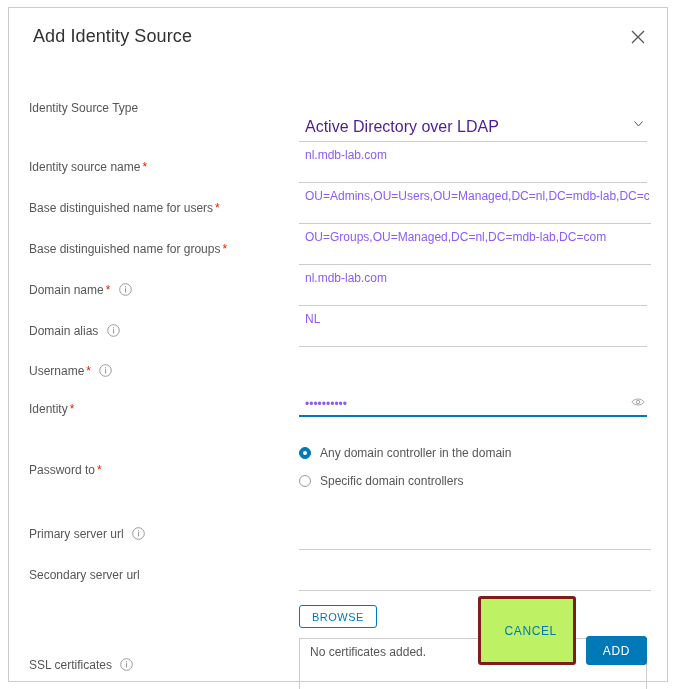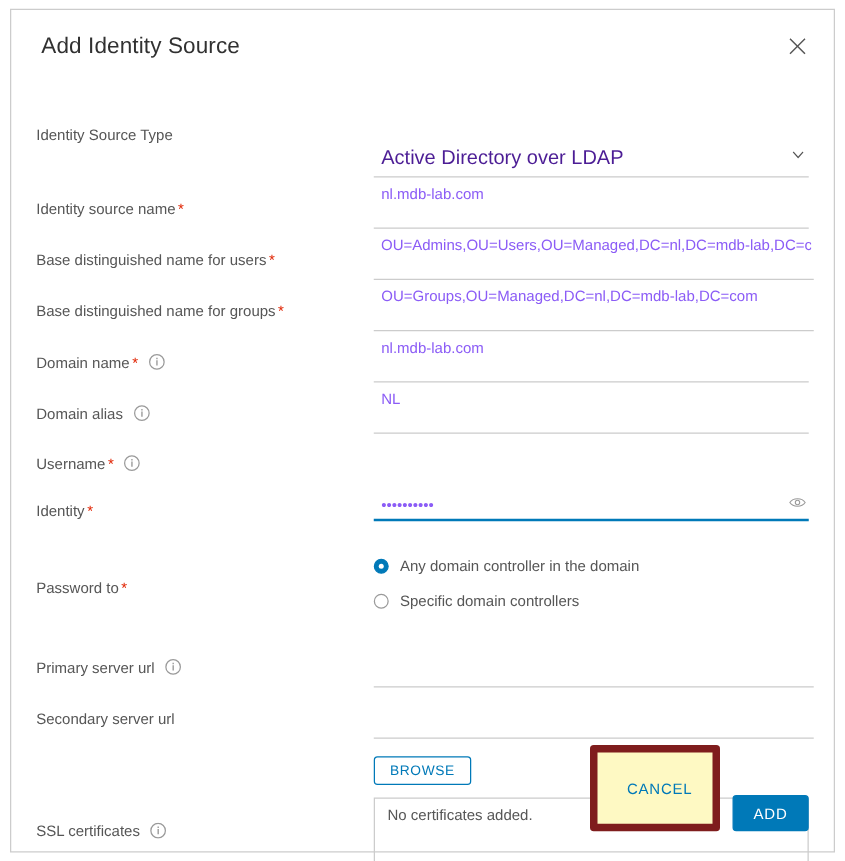--- a/index.html
+++ b/index.html
@@ -207,23 +207,23 @@
   .btn {
     font-size: 12px;
     letter-spacing: 0.6px;
     border-radius: 3px;
     padding: 7px 16px 6px 16px;
     cursor: pointer;
     font-family: "Liberation Sans", sans-serif;
     box-sizing: border-box;
   }
   .btn-secondary {
-    border: 6px solid #7f1d1d;
+    border: 3px solid #7f1d1d;
     color: #0079b8;
-    background: #fef9c3;
+    background: #bef264;
     padding-left: 24px;
   }
   .btn-primary {
     border: 1px solid #0079b8;
     color: #ffffff;
     background: #0079b8;
     margin-top: 40px;
   }
 </style>
 </head>

